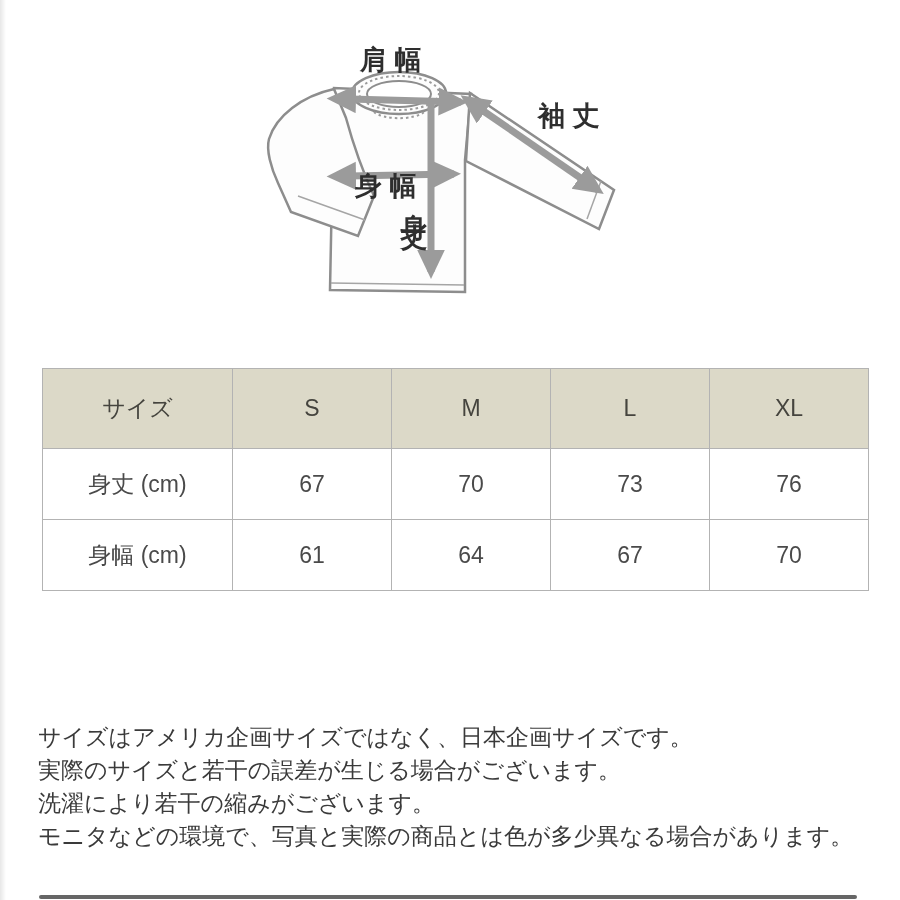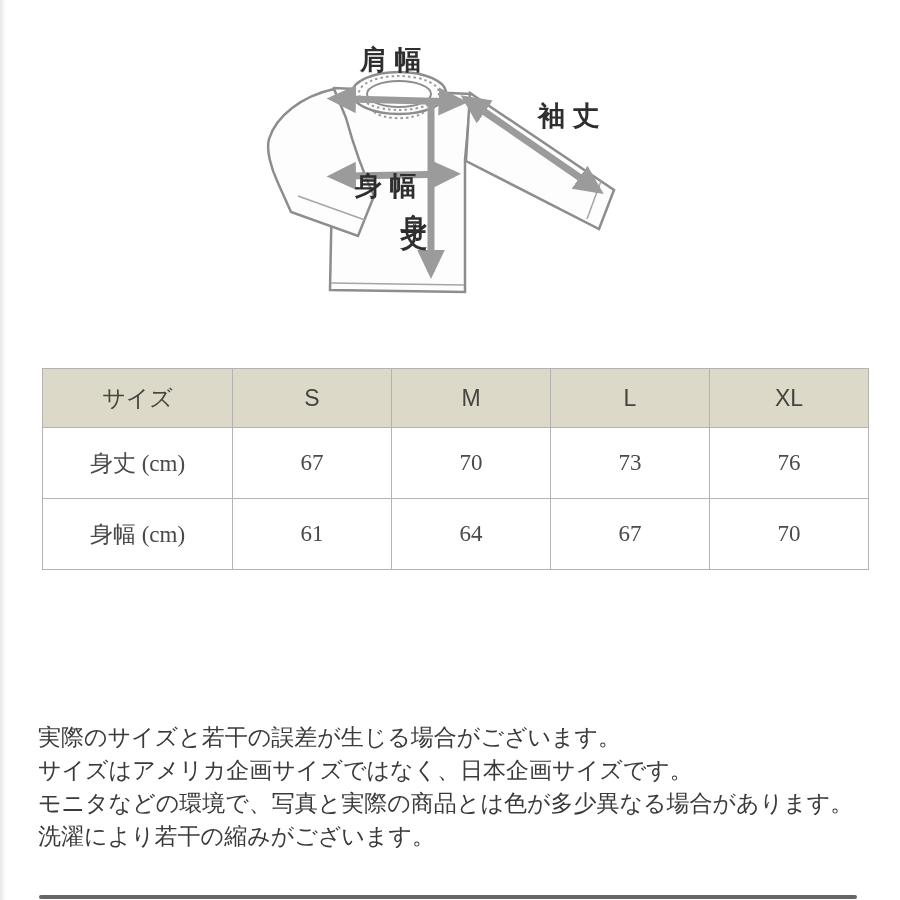--- a/index.html
+++ b/index.html
@@ -30,22 +30,22 @@
   
   .size-table{
     position:absolute;left:42px;top:368px;width:826px;
     border-collapse:collapse;table-layout:fixed;
     font-size:23px;color:#4a4a4a;
   }
   .size-table th,.size-table td{
     border:1px solid #b3b3b3;text-align:center;vertical-align:middle;
     font-weight:normal;padding:0;
   }
-  .size-table thead tr{height:59px;}
-  .size-table tbody tr{height:71px;font-family:Liberation Serif, serif;}
+  .size-table thead tr{height:80px;}
+  .size-table tbody tr{height:71px;}
   .size-table thead th{background:#dcd9c8;color:#45443e;}
   .size-table col.c-label{width:190px;}
   .size-table col.c-val{width:159px;}
   
   .notes{position:absolute;left:38px;top:721px;width:834px;}
   .note-line{
     font-size:23px;line-height:33px;color:#3a3a3a;white-space:nowrap;
   }
   .cutoff-line{
     position:absolute;left:39px;top:895px;width:818px;height:4px;
@@ -125,18 +125,18 @@
       <td>身幅 (cm)</td>
       <td>61</td>
       <td>64</td>
       <td>67</td>
       <td>70</td>
     </tr>
   </tbody>
 </table>
 
 <div class="notes">
+  <div class="note-line">サイズはアメリカ企画サイズではなく、日本企画サイズです。</div>
   <div class="note-line">実際のサイズと若干の誤差が生じる場合がございます。</div>
-  <div class="note-line">サイズはアメリカ企画サイズではなく、日本企画サイズです。</div>
+  <div class="note-line">洗濯により若干の縮みがございます。</div>
   <div class="note-line">モニタなどの環境で、写真と実際の商品とは色が多少異なる場合があります。</div>
-  <div class="note-line">洗濯により若干の縮みがございます。</div>
 </div>
 <div class="cutoff-line"></div>
 
 </body></html>

